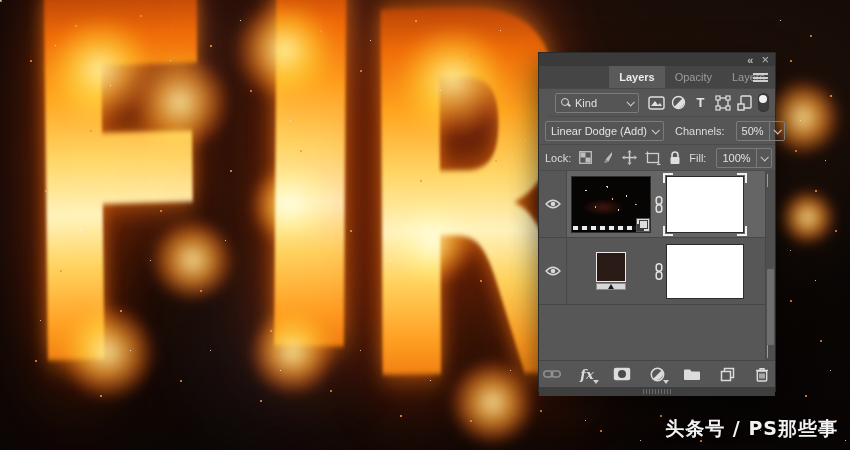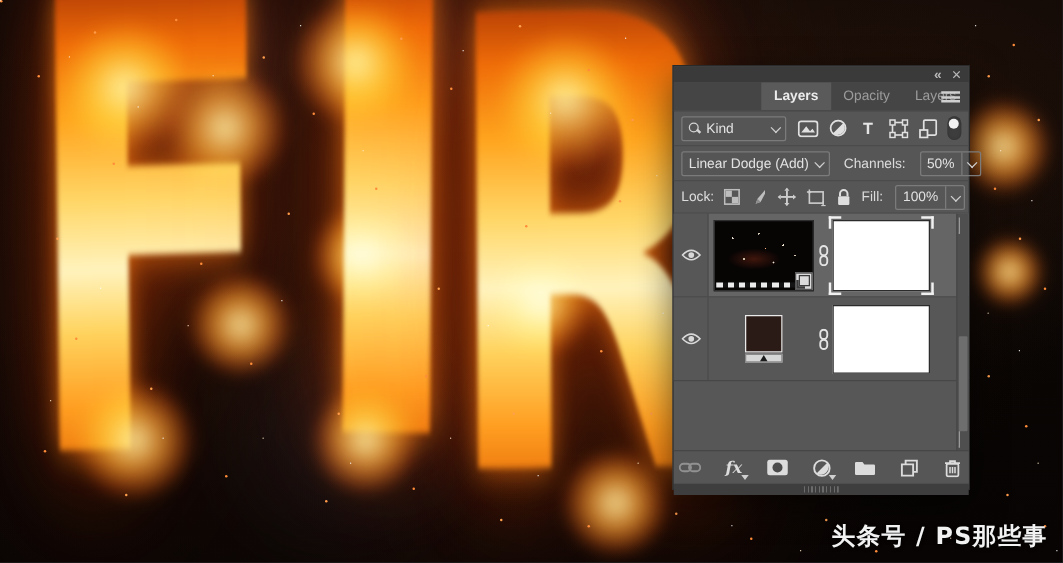--- a/index.html
+++ b/index.html
@@ -47,21 +47,21 @@
   .tb-close { font-size:13px; }
 
   .tabbar { height:23px; background:#454545; display:flex; align-items:stretch; position:relative; border-bottom:1px solid #494949;justify-content:flex-end; }
   .tab { padding:0 10px; display:flex; align-items:center; color:#9c9c9c; }
   .tab.active { background:#5a5a5a; color:#ececec; font-weight:bold; }
   .panel-menu { position:absolute; right:7px; top:7px; width:15px; height:9px;
     border-top:2px solid #cfcfcf; border-bottom:2px solid #cfcfcf; }
   .panel-menu::after { content:""; display:block; margin-top:2px; border-top:2px solid #cfcfcf; }
 
   .ctl-row { display:flex; align-items:center; padding:0 6px; border-bottom:1px solid #4b4b4b; }
-  .row-filter { height:28px; gap:6px; }
+  .row-filter { height:28px; gap:6px;margin-left:10px; }
   .dd { display:flex; align-items:center; background:#555; border:1px solid #7b7b7b; border-radius:2px; height:20px; padding:0 5px; gap:5px; }
   .chev { width:6px; height:6px; border-right:1.6px solid #cfcfcf; border-bottom:1.6px solid #cfcfcf; transform:rotate(45deg) translateY(-1px); flex:none; }
   .mag { position:relative; width:9px; height:9px; flex:none; }
   .mag::before { content:""; position:absolute; left:0; top:0; width:6px; height:6px; border:1.5px solid #d5d5d5; border-radius:50%; }
   .mag::after { content:""; position:absolute; left:6px; top:6px; width:4px; height:1.6px; background:#d5d5d5; transform:rotate(45deg); }
   .dd-kind { width:84px; }
   .dd-kind .lbl { flex:1; }
   .ficons { flex:1; display:flex; align-items:center; justify-content:space-between; padding-left:2px; }
   .ficon { display:flex; align-items:center; justify-content:center; width:18px; height:18px; }
   .t-glyph { font-weight:bold; font-size:13px; color:#e4e4e4; }

